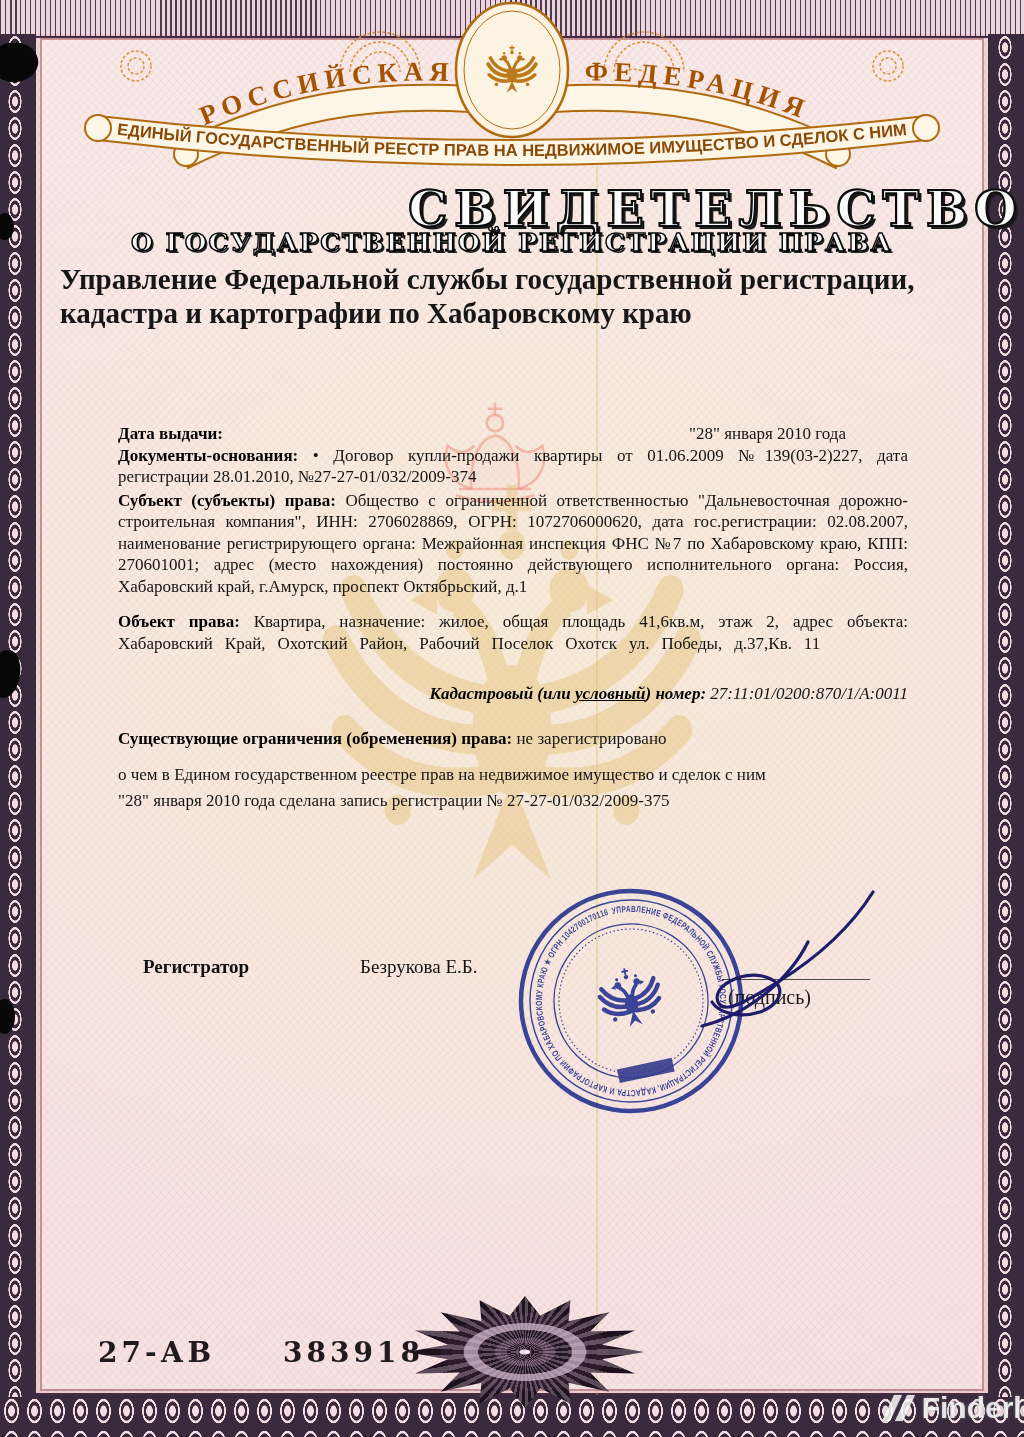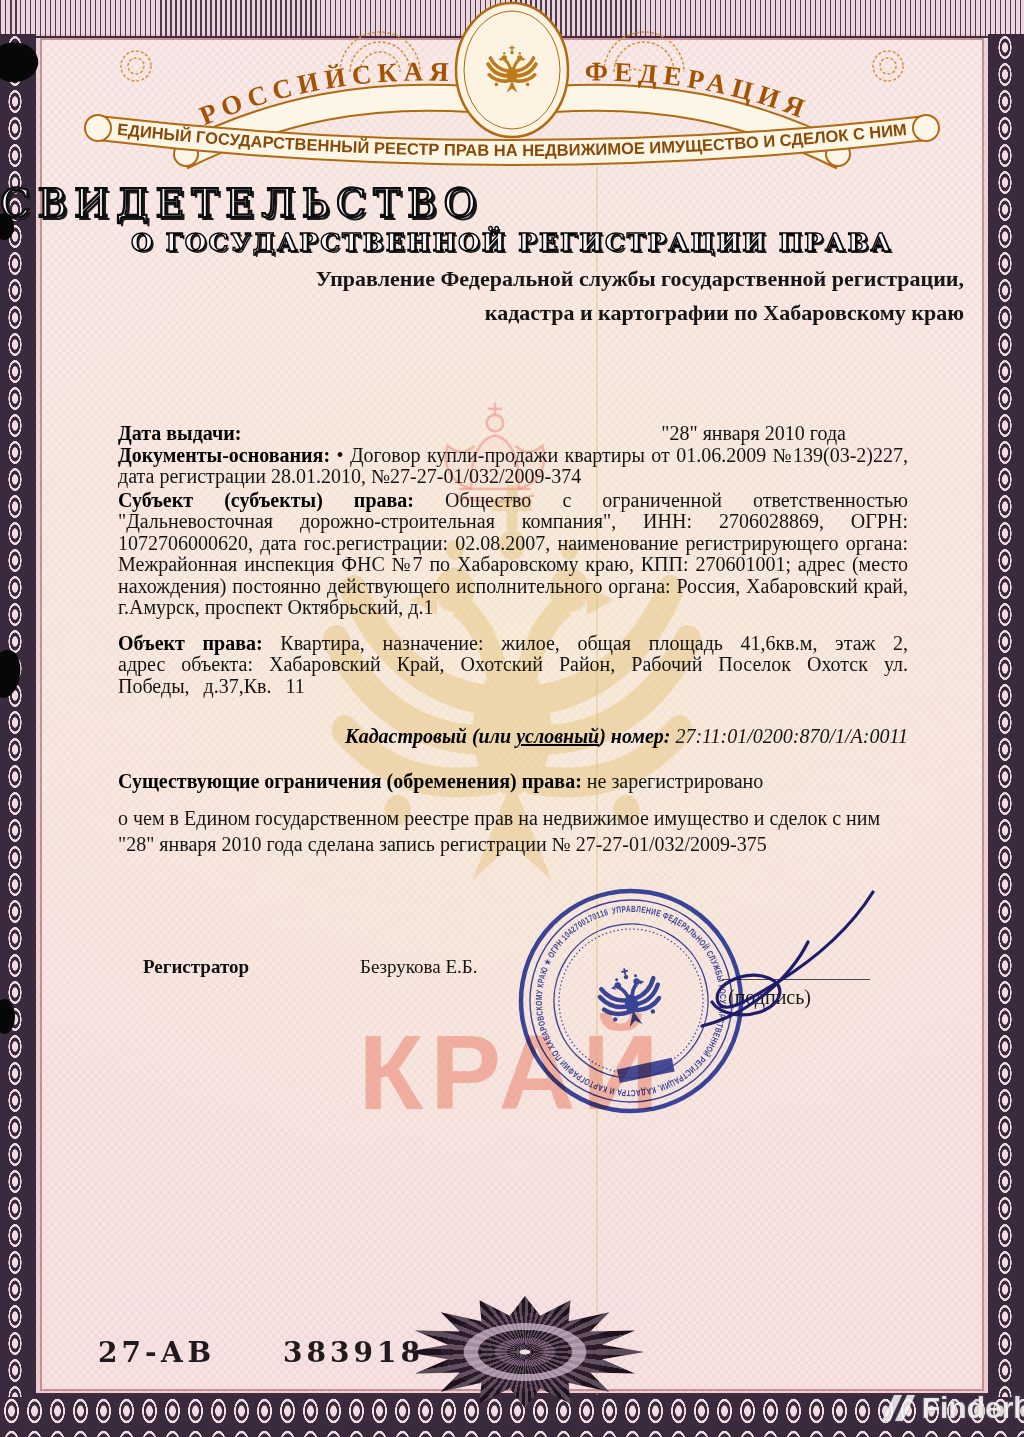--- a/index.html
+++ b/index.html
@@ -29,38 +29,38 @@
     background-size:30px 27px;}
   .b-left{left:0;border-right:2px solid #3c2a40;}
   .b-right{right:0;border-left:2px solid #3c2a40;}
   .inner-frame{position:absolute;left:40px;top:38px;right:40px;bottom:46px;
     border:2px solid rgba(148,62,74,0.5);box-shadow:0 0 0 4px rgba(148,62,74,0.10);z-index:2;pointer-events:none;}
   .crease{position:absolute;left:596px;top:165px;width:2px;height:1230px;background:rgba(206,186,92,0.32);z-index:2;}
   
   .banner{position:absolute;left:40px;top:8px;width:944px;height:172px;z-index:3;overflow:visible;}
   .banner svg{overflow:visible;}
   
-  .t-main{position:absolute;left:0;top:180px;width:100%;text-align:left;z-index:3;
-    font-family:"DejaVu Serif",serif;font-size:40px;font-weight:400;letter-spacing:7px;
+  .t-main{position:absolute;left:0;top:180px;width:100%;text-align:right;z-index:3;
+    font-family:"DejaVu Serif",serif;font-size:49px;font-weight:700;letter-spacing:7px;
     color:#fbfbfb;-webkit-text-stroke:2.2px #0d0d0d;
     text-shadow:3px 3px 0 #1b1b1b,-1px -1px 0 #1b1b1b;}
   .t-sub{position:absolute;left:0;top:228px;width:100%;text-align:center;z-index:3;
     font-family:"DejaVu Serif",serif;font-size:25px;font-weight:700;letter-spacing:2px;
     color:#f6f6f6;-webkit-text-stroke:1.4px #000;text-shadow:2px 2px 0 #222;}
-  .authority{position:absolute;left:60px;top:262px;width:904px;text-align:right;z-index:3;
-    font-family:"Liberation Serif",serif;font-size:22px;font-weight:700;color:#161616;line-height:34px;}
+  .authority{position:absolute;left:60px;top:262px;width:904px;text-align:left;z-index:3;
+    font-family:"Liberation Serif",serif;font-size:29px;font-weight:700;color:#161616;line-height:34px;}
   
   .wm-crown{position:absolute;left:428px;top:392px;z-index:1;opacity:.85;}
   .wm-eagle{position:absolute;left:292px;top:440px;width:440px;height:500px;z-index:1;opacity:.40;color:#e2bd6b;}
   .wm-region{position:absolute;left:0;top:1014px;width:100%;z-index:1;text-align:center;
     font-family:"Liberation Sans",sans-serif;font-weight:700;color:rgba(235,130,108,0.55);
     font-size:106px;letter-spacing:7px;line-height:116px;}
   
   .body{position:absolute;left:118px;top:423px;width:790px;z-index:3;
-    font-size:20px;line-height:21.5px;color:#141414;}
+    font-size:17px;line-height:21.5px;color:#141414;}
   .body b{color:#000;}
   .row-issue{display:flex;justify-content:space-between;padding-right:62px;}
   .p{margin:0;text-align:justify;}
   .p-docs{margin-top:0;}
   .p-subject{margin-top:2px;font-family:Liberation Serif, serif;}
   .p-vid{margin-top:17px;text-align:left;}
   .p-object{margin-top:14px;word-spacing:0.45em;}
   .p-cad{margin-top:29px;text-align:right;font-style:italic;}
   .p-restr{margin-top:23px;text-align:left;}
   .record{margin-top:13px;}
@@ -194,21 +194,20 @@
       <path d="M42,94 C40,62 52,44 65,42 C78,44 90,62 88,94"></path>
       <path d="M42,94 C22,88 13,70 19,52 C31,62 39,58 45,52"></path>
       <path d="M88,94 C108,88 117,70 111,52 C99,62 91,58 85,52"></path>
       <path d="M30,94 H100 M27,100 Q65,113 103,100"></path>
     </g>
   </svg>
   <svg class="wm-eagle" viewBox="0 0 100 100" preserveAspectRatio="none">
     <use href="#eagle" width="100" height="100"></use>
   </svg>
   <div class="wm-region">
-    <div>КРАЙ</div>
   </div>
 
   <div class="body">
     <div class="row-issue">
       <b>Дата выдачи:</b>
       <span>"28" января 2010 года</span>
     </div>
     <p class="p p-docs"><b>Документы-основания:</b><span> • Договор купли-продажи квартиры от 01.06.2009 №139(03-2)227, дата регистрации 28.01.2010, №27-27-01/032/2009-374</span></p>
     <p class="p p-subject"><b>Субъект (субъекты) права:</b><span> Общество с ограниченной ответственностью "Дальневосточная дорожно-строительная компания", ИНН: 2706028869, ОГРН: 1072706000620, дата гос.регистрации: 02.08.2007, наименование регистрирующего органа: Межрайонная инспекция ФНС №7 по Хабаровскому краю, КПП: 270601001; адрес (место нахождения) постоянно действующего исполнительного органа: Россия, Хабаровский край, г.Амурск, проспект Октябрьский, д.1</span></p>
     <p class="p p-object"><b>Объект права:</b><span> Квартира,  назначение: жилое, общая площадь 41,6кв.м, этаж 2, адрес объекта: Хабаровский Край,  Охотский Район,  Рабочий Поселок Охотск ул. Победы, д.37,Кв. 11</span></p>

